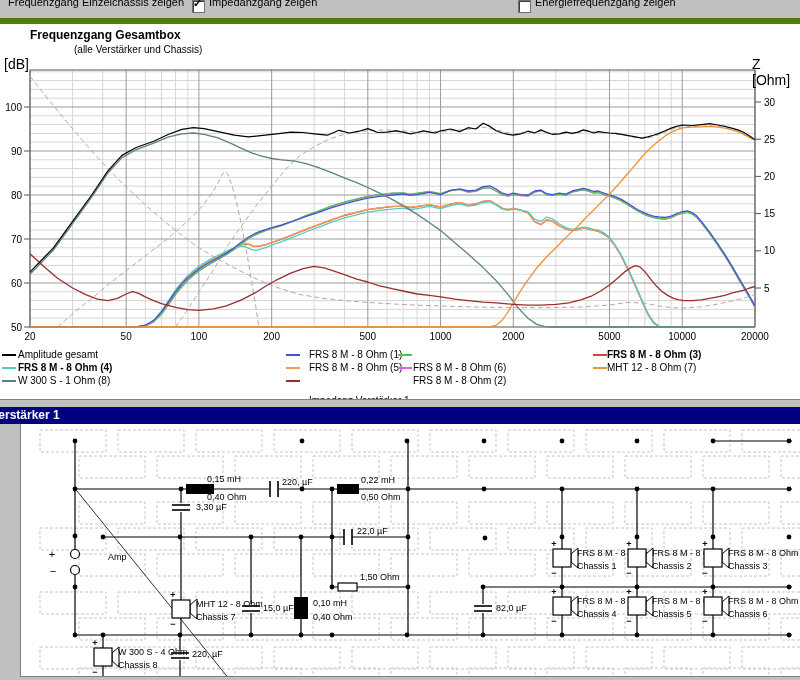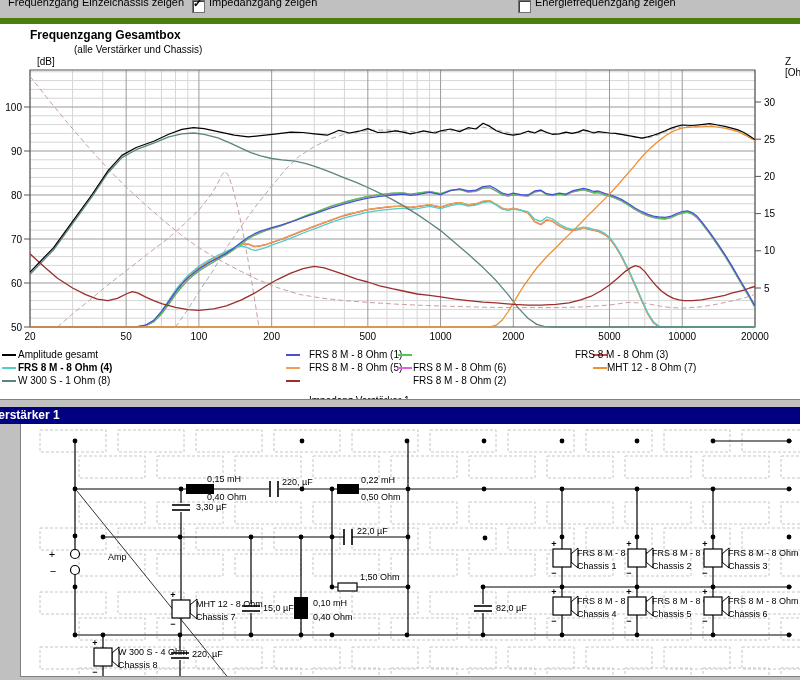--- a/index.html
+++ b/index.html
@@ -9,21 +9,21 @@
   
   .toolbar{position:absolute;left:0;top:0;width:800px;height:18px;background:#c0c0c0;
            border-bottom:6px solid #4d7c0f;overflow:hidden;z-index:5;}
   .toolbar .cb-label{position:absolute;top:-4px;font-size:11px;color:#000;white-space:nowrap;}
   .toolbar .cb-box{position:absolute;top:0px;width:11px;height:11px;background:#fff;
            border:1px solid #707070;box-shadow:inset 1px 1px 0 #404040;}
   .toolbar .cb-box .tick{position:absolute;left:0px;top:-4px;font-size:11px;font-weight:bold;color:#000;}
   
   .chart-title{position:absolute;left:30px;top:28px;font-size:12px;font-weight:bold;color:#000;z-index:4;}
   .chart-sub{position:absolute;left:30px;top:44px;font-size:10px;color:#000;z-index:4;margin-left:44px;}
-  .ax-label{position:absolute;top:56px;font-size:10px;color:#000;z-index:4;margin-left:33px;}
+  .ax-label{position:absolute;top:56px;font-size:14px;color:#000;z-index:4;}
   #axl{left:4px;} #axr{left:752px;}
   
   #legend{position:absolute;left:0;top:0;width:800px;height:400px;z-index:4;pointer-events:none;padding-left:21px;}
   .lg-dash{position:absolute;width:14px;height:2px;}
   .lg-text{position:absolute;font-size:10px;color:#000;white-space:nowrap;}
   
   .separator{position:absolute;left:0;top:399px;width:800px;height:8px;background:#c0c0c0;
              border-top:1px solid #808080;border-bottom:1px solid #dfdfdf;z-index:5;}
   .win-titlebar{position:absolute;left:0;top:407px;width:800px;height:17px;background:#000080;z-index:5;overflow:hidden;}
   .win-titlebar span{display:block;margin-left:-9px;padding-top:1px;font-size:12px;font-weight:bold;color:#fff;white-space:nowrap;}
@@ -176,21 +176,21 @@
       <span class="lg-text" style="left: 309px; top: 349px;">FRS 8 M - 8 Ohm (1)</span>
       <span class="lg-dash" style="left: 286px; top: 367px; background: rgb(240, 160, 85);"></span>
       <span class="lg-text" style="left: 309px; top: 362px;">FRS 8 M - 8 Ohm (5)</span>
       <span class="lg-dash" style="left: 286px; top: 380px; background: rgb(155, 45, 45);"></span>
       <span class="lg-text" style="left: 309px; top: 375px; margin-top: 20px;">Impedanz Verstärker 1</span>
       <span class="lg-dash" style="left: 398px; top: 354px; background: rgb(77, 201, 77);"></span>
       <span class="lg-text" style="left: 413px; top: 349px; margin-top: 26px;">FRS 8 M - 8 Ohm (2)</span>
       <span class="lg-dash" style="left: 398px; top: 367px; background: rgb(224, 96, 221);"></span>
       <span class="lg-text" style="left: 413px; top: 362px;">FRS 8 M - 8 Ohm (6)</span>
       <span class="lg-dash" style="left: 593px; top: 354px; background: rgb(208, 69, 69);"></span>
-      <span class="lg-text" style="left: 575px; top: 349px;">FRS 8 M - 8 Ohm (3)</span>
+      <span class="lg-text" style="left: 607px; top: 349px; font-weight: bold;">FRS 8 M - 8 Ohm (3)</span>
       <span class="lg-dash" style="left: 593px; top: 367px; background: rgb(238, 145, 48);"></span>
       <span class="lg-text" style="left: 607px; top: 362px;">MHT 12 - 8 Ohm (7)</span>
     </div>
 
   <div class="separator"></div>
   <div class="win-titlebar">
     <span>Verstärker 1</span>
   </div>
 
   <svg id="circuit-svg" width="800" height="256" viewBox="0 424 800 256">

